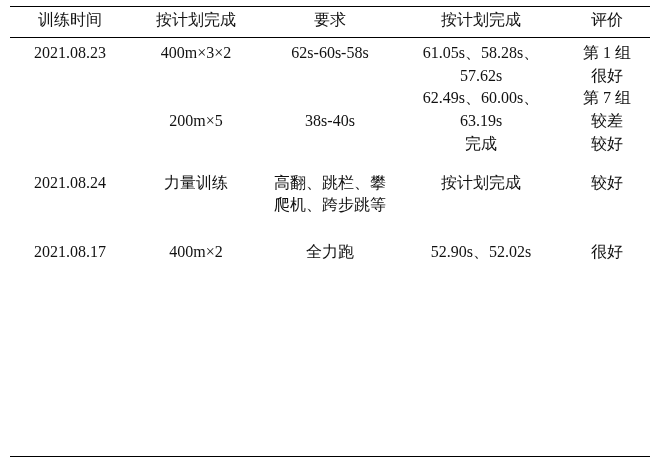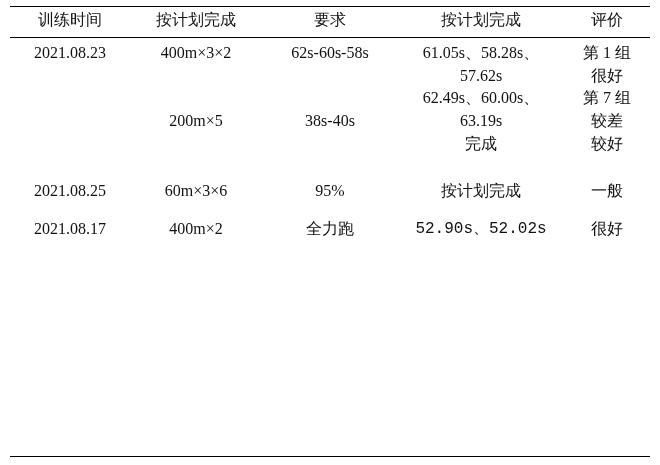--- a/index.html
+++ b/index.html
@@ -63,21 +63,21 @@
     height: 8px;
     padding: 0;
   }
   .bottom-rule {
     position: absolute;
     left: 10px;
     right: 10px;
     bottom: 8px;
     border-bottom: 1.6px solid #000;
   }
-  .nowrap { white-space: nowrap; font-family: Liberation Mono, monospace; }
+  .nowrap { white-space: nowrap; }
 </style>
 </head>
 <body>
 
 <div class="sheet">
   <table class="training-table">
     <colgroup>
       <col class="c0">
         <col class="c1">
         <col class="c2">
@@ -128,46 +128,47 @@
       </tr>
 
       <tr class="spacer-row">
         <td></td>
         <td></td>
         <td></td>
         <td></td>
         <td></td>
       </tr>
 
-
-      <tr class="spacer-row">
-        <td></td>
-        <td></td>
-        <td></td>
-        <td></td>
-        <td></td>
-      </tr>
-
       <tr>
         <td class="date-cell">
-          <span class="cellline">2021.08.25</span>
-        </td>
-        <td>
-          <span class="cellline">60m×3×6</span>
-        </td>
-        <td>
-          <span class="cellline">95%</span>
+          <span class="cellline">2021.08.24</span>
+        </td>
+        <td>
+          <span class="cellline">力量训练</span>
+        </td>
+        <td>
+          <span class="cellline">高翻、跳栏、攀</span>
+          <span class="cellline">爬机、跨步跳等</span>
         </td>
         <td>
           <span class="cellline">按计划完成</span>
         </td>
         <td>
-          <span class="cellline">一般</span>
-        </td>
-      </tr>
+          <span class="cellline">较好</span>
+        </td>
+      </tr>
+
+      <tr class="spacer-row">
+        <td></td>
+        <td></td>
+        <td></td>
+        <td></td>
+        <td></td>
+      </tr>
+
 
       <tr class="spacer-row">
         <td></td>
         <td></td>
         <td></td>
         <td></td>
         <td></td>
       </tr>
 
       <tr>

